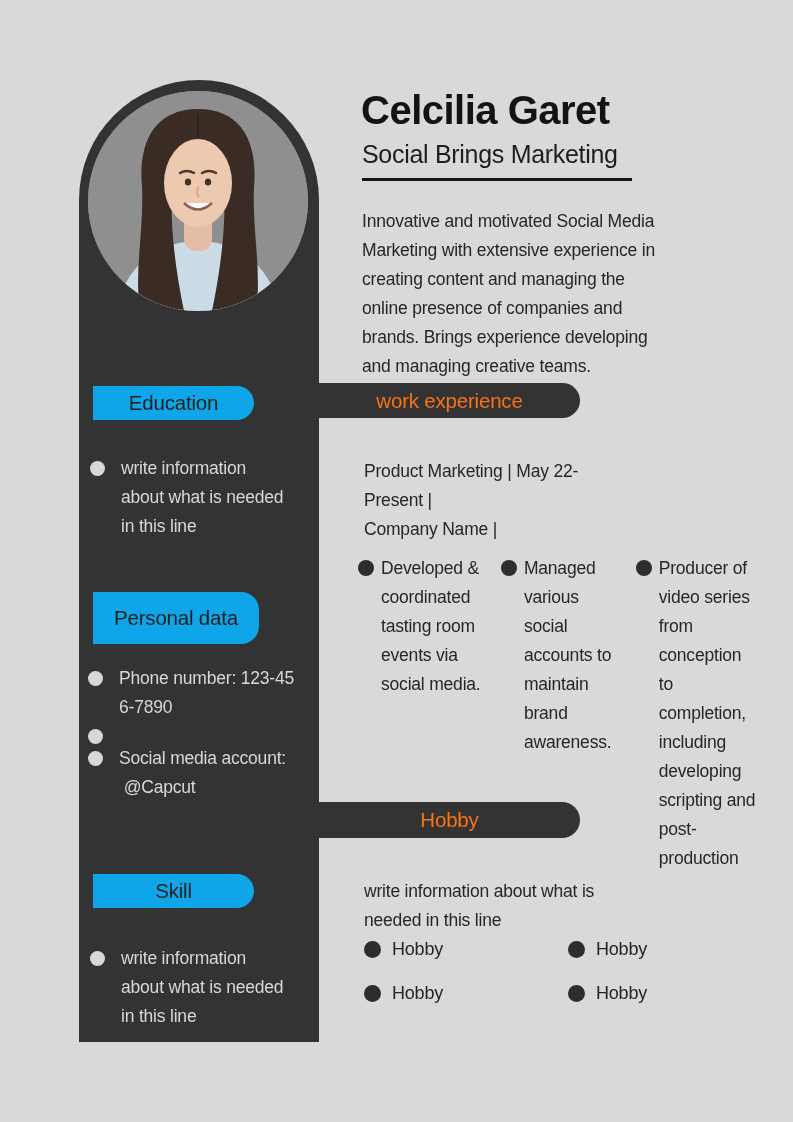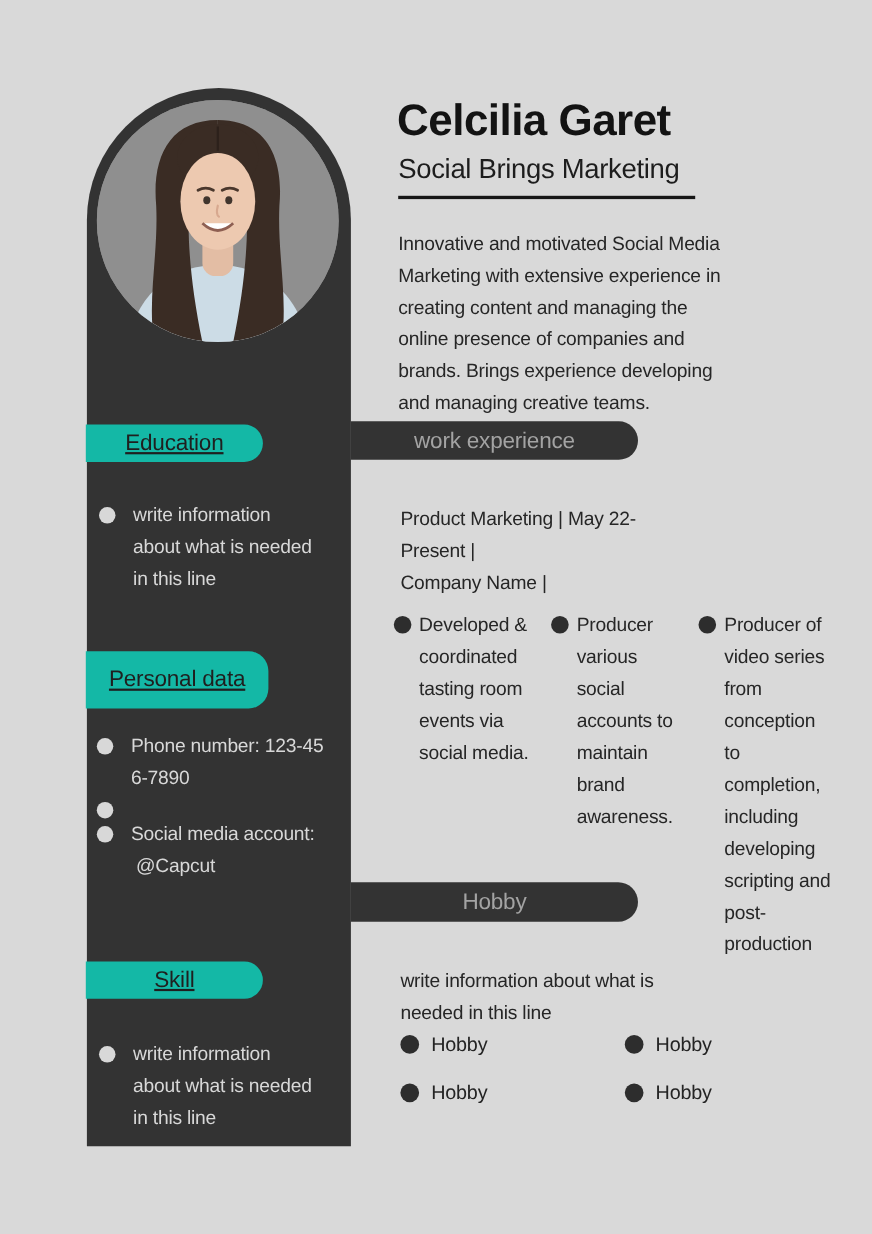--- a/index.html
+++ b/index.html
@@ -13,29 +13,29 @@
     background:#333333;border-radius:120px 120px 0 0;
   }
   
   .photo{
     position:absolute;left:88px;top:91px;width:220px;height:220px;
     border-radius:50%;overflow:hidden;background:#8f8f8f;
   }
   .photo svg{display:block;width:100%;height:100%;}
   
   .pill{
-    position:absolute;left:78px;height:34px;background:#14b8a6;
+    position:absolute;left:93px;height:34px;background:#0ea5e9;
     border-radius:0 18px 18px 0;display:flex;align-items:center;justify-content:center;
-    font-size:20.5px;color:#1f1f1f;letter-spacing:-0.2px;text-decoration:underline;
+    font-size:20.5px;color:#1f1f1f;letter-spacing:-0.2px;
   }
   
   .band{
     position:absolute;left:319px;width:261px;height:35px;background:#333333;
     border-radius:0 18px 18px 0;display:flex;align-items:center;justify-content:center;
-    font-size:20.5px;color:#a3a3a3;letter-spacing:-0.2px;
+    font-size:20.5px;color:#f97316;letter-spacing:-0.2px;
   }
   .pre{white-space:pre-line;}
   .body-text{font-size:17.5px;line-height:29px;letter-spacing:-0.2px;}
   .side-text{color:#d8d8d8;}
   .dot{border-radius:50%;flex:none;display:inline-block;}
   .dot-light{width:15px;height:15px;background:#d8d8d8;margin-top:7px;}
   .dot-dark{width:16px;height:16px;background:#2d2d2d;margin-top:6px;}
   .dot-hobby{width:17px;height:17px;background:#2d2d2d;margin-top:5px;}
   .side-item{display:flex;gap:16px;}
   .work-item{display:flex;gap:7px;}
@@ -139,21 +139,21 @@
 Company Name |</div>
 
   <div class="abs" style="left:358px;top:537px;width:400px;display:flex;flex-direction:row;gap:10px;">
     <div class="work-item">
       <span class="dot dot-dark"></span>
       <span class="pre body-text">Developed &amp; coordinated tasting room
 events via social media.</span>
     </div>
     <div class="work-item">
       <span class="dot dot-dark"></span>
-      <span class="pre body-text">Producer various social accounts to
+      <span class="pre body-text">Managed various social accounts to
 maintain brand awareness.</span>
     </div>
     <div class="work-item">
       <span class="dot dot-dark"></span>
       <span class="pre body-text">Producer of video series from
 conception to completion, including
 developing scripting and post-
 production</span>
     </div>
   </div>

